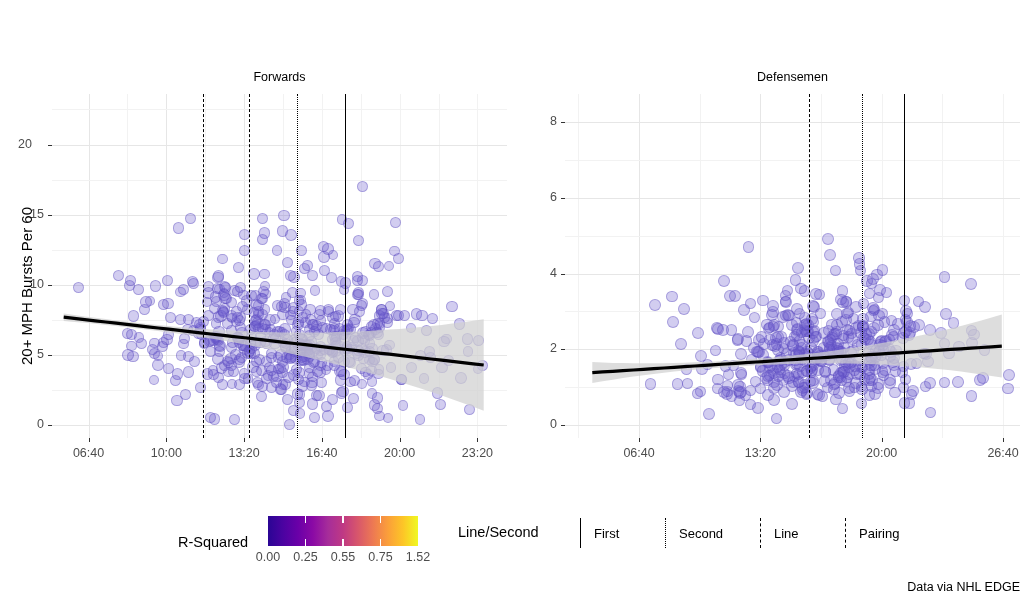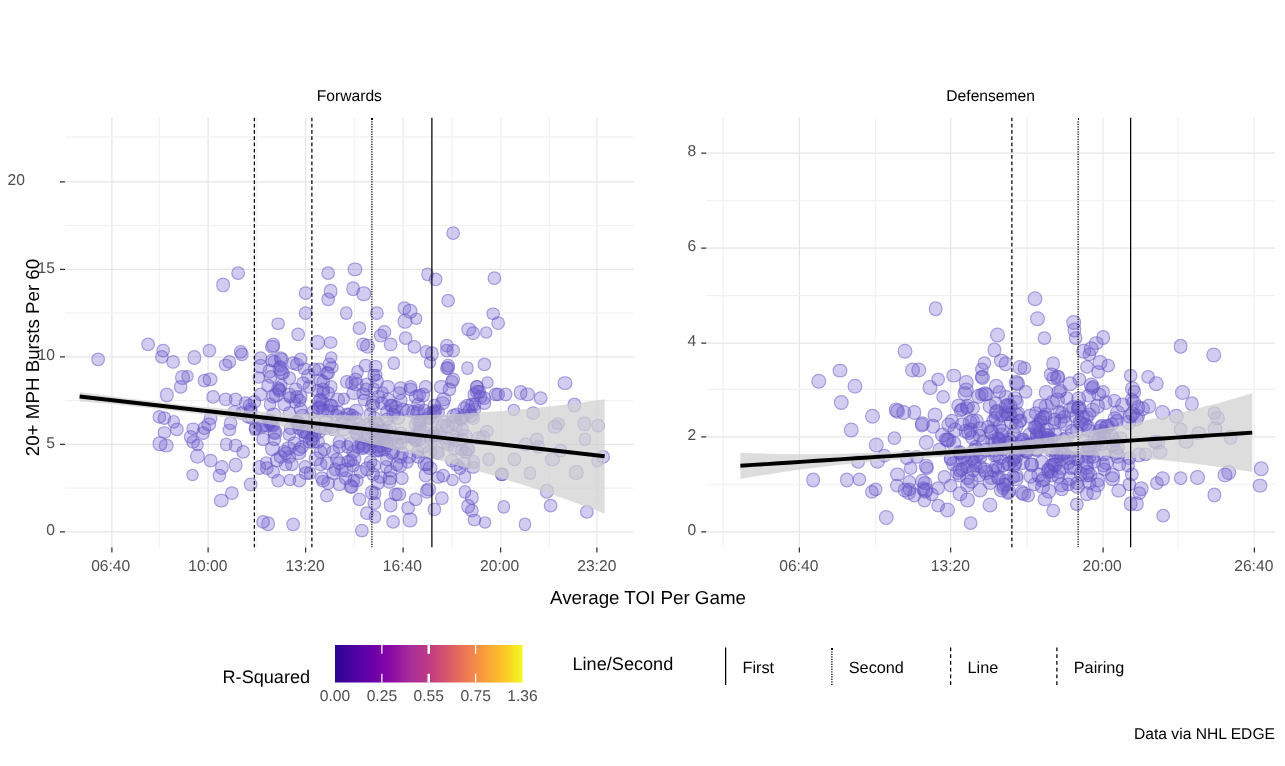--- a/index.html
+++ b/index.html
@@ -1201,21 +1201,21 @@
       <div class="axis-label" style="left: 447.437px; top: 446px; width: 60px; text-align: center;">23:20</div>
       <div class="tick" style="left: 477.437px; top: 438px; width: 1px; height: 4px;"></div>
       <div class="axis-label" style="left: 6px; top: 417.363px; width: 38px; text-align: right;">0</div>
       <div class="tick" style="left: 48px; top: 425.363px; width: 4px; height: 1px;"></div>
       <div class="axis-label" style="left: 6px; top: 347.159px; width: 38px; text-align: right;">5</div>
       <div class="tick" style="left: 48px; top: 355.159px; width: 4px; height: 1px;"></div>
       <div class="axis-label" style="left: 6px; top: 276.955px; width: 38px; text-align: right;">10</div>
       <div class="tick" style="left: 48px; top: 284.955px; width: 4px; height: 1px;"></div>
       <div class="axis-label" style="left: 6px; top: 206.751px; width: 38px; text-align: right;">15</div>
       <div class="tick" style="left: 48px; top: 214.751px; width: 4px; height: 1px;"></div>
-      <div class="axis-label" style="left: 6px; top: 136.547px; width: 38px; text-align: left;">20</div>
+      <div class="axis-label" style="left: 6px; top: 136.547px; width: 38px; text-align: center;">20</div>
       <div class="tick" style="left: 48px; top: 144.547px; width: 4px; height: 1px;"></div>
       <div class="axis-label" style="left: 609.019px; top: 446px; width: 60px; text-align: center;">06:40</div>
       <div class="tick" style="left: 639.019px; top: 438px; width: 1px; height: 4px;"></div>
       <div class="axis-label" style="left: 730.341px; top: 446px; width: 60px; text-align: center;">13:20</div>
       <div class="tick" style="left: 760.341px; top: 438px; width: 1px; height: 4px;"></div>
       <div class="axis-label" style="left: 851.68px; top: 446px; width: 60px; text-align: center;">20:00</div>
       <div class="tick" style="left: 881.68px; top: 438px; width: 1px; height: 4px;"></div>
       <div class="axis-label" style="left: 973.019px; top: 446px; width: 60px; text-align: center;">26:40</div>
       <div class="tick" style="left: 1003.02px; top: 438px; width: 1px; height: 4px;"></div>
       <div class="axis-label" style="left: 519px; top: 416.769px; width: 38px; text-align: right;">0</div>
@@ -1223,37 +1223,36 @@
       <div class="axis-label" style="left: 519px; top: 341.165px; width: 38px; text-align: right;">2</div>
       <div class="tick" style="left: 561px; top: 349.165px; width: 4px; height: 1px;"></div>
       <div class="axis-label" style="left: 519px; top: 265.56px; width: 38px; text-align: right;">4</div>
       <div class="tick" style="left: 561px; top: 273.56px; width: 4px; height: 1px;"></div>
       <div class="axis-label" style="left: 519px; top: 189.956px; width: 38px; text-align: right;">6</div>
       <div class="tick" style="left: 561px; top: 197.956px; width: 4px; height: 1px;"></div>
       <div class="axis-label" style="left: 519px; top: 114.352px; width: 38px; text-align: right;">8</div>
       <div class="tick" style="left: 561px; top: 122.352px; width: 4px; height: 1px;"></div>
     </div>
 
-  <div class="axis-title" id="xtitle" style="left: 440px; top: 470px;">Average TOI Per Game</div>
   <div class="axis-title ytitle" id="ytitle" style="left: 18px; top: 365px;">20+ MPH Bursts Per 60</div>
 
   <div id="legend">
       <div class="legend-label" style="left: 178px; top: 534px;">R-Squared</div>
       <div class="colorbar" style="left: 268px; top: 516px; width: 150px; height: 30px;"></div>
       <div class="cb-num" style="left: 246px; top: 550px; width: 44px;">0.00</div>
       <div class="cb-tick" style="left: 304.7px; top: 516px; height: 7px;"></div>
       <div class="cb-tick" style="left: 304.7px; top: 539px; height: 7px;"></div>
       <div class="cb-num" style="left: 283.5px; top: 550px; width: 44px;">0.25</div>
       <div class="cb-tick" style="left: 342.2px; top: 516px; height: 7px;"></div>
       <div class="cb-tick" style="left: 342.2px; top: 539px; height: 7px;"></div>
       <div class="cb-num" style="left: 321px; top: 550px; width: 44px;">0.55</div>
       <div class="cb-tick" style="left: 379.7px; top: 516px; height: 7px;"></div>
       <div class="cb-tick" style="left: 379.7px; top: 539px; height: 7px;"></div>
       <div class="cb-num" style="left: 358.5px; top: 550px; width: 44px;">0.75</div>
-      <div class="cb-num" style="left: 396px; top: 550px; width: 44px;">1.36</div>
+      <div class="cb-num" style="left: 396px; top: 550px; width: 44px;">1.52</div>
       <div class="legend-label" style="left: 458px; top: 524px;">Line/Second</div>
       <div class="key-line solid" style="left: 580px; top: 518px; height: 30px;"></div>
       <div class="key-text" style="left: 594px; top: 526px;">First</div>
       <div class="key-line dotted" style="left: 665px; top: 518px; height: 30px;"></div>
       <div class="key-text" style="left: 679px; top: 526px;">Second</div>
       <div class="key-line dashed" style="left: 760px; top: 518px; height: 30px;"></div>
       <div class="key-text" style="left: 774px; top: 526px;">Line</div>
       <div class="key-line dashed" style="left: 845px; top: 518px; height: 30px;"></div>
       <div class="key-text" style="left: 859px; top: 526px;">Pairing</div>
     </div>

